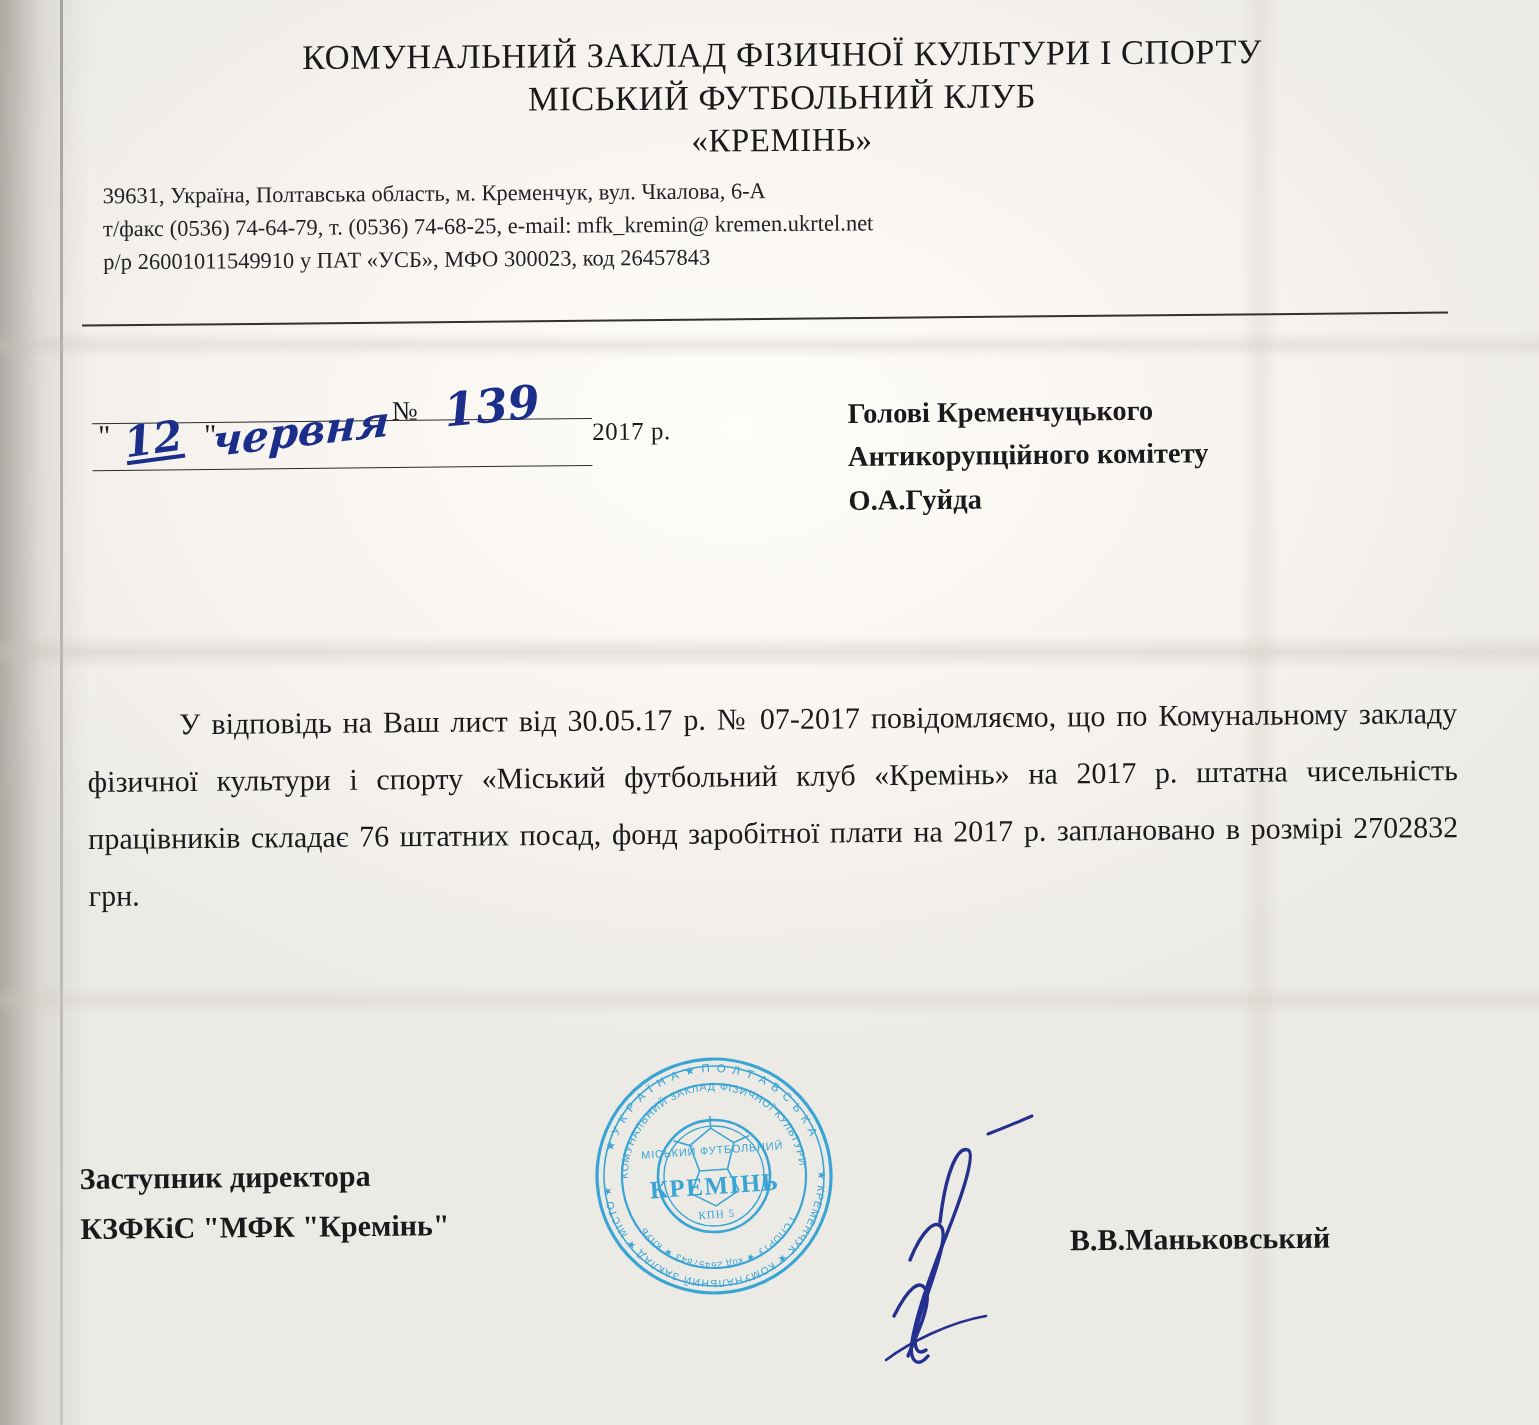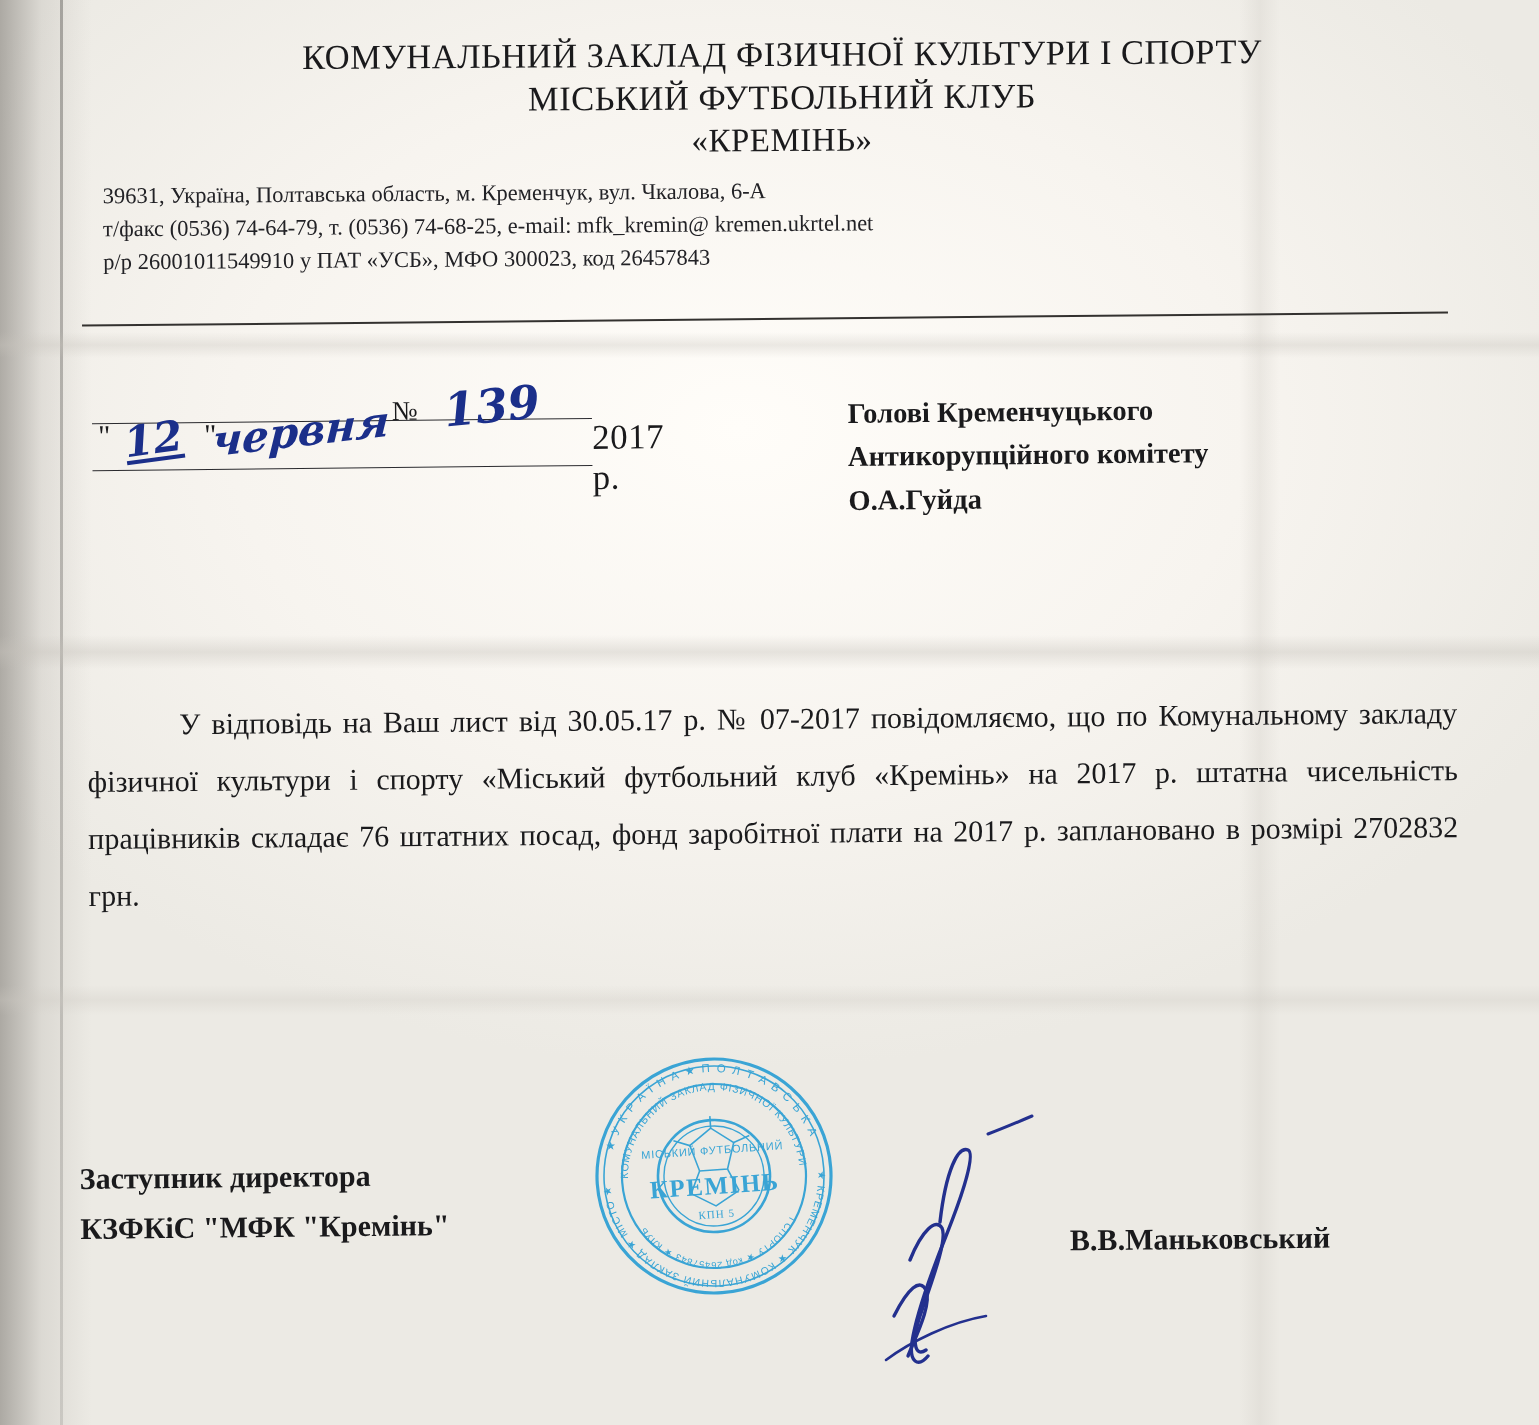--- a/index.html
+++ b/index.html
@@ -127,21 +127,21 @@
     font-size: 30px;
   }
   .dn-no {
     position: absolute;
     left: 300px; top: 4px;
     font-size: 27px;
   }
   .dn-year {
     position: absolute;
     left: 500px; top: 28px;
-    font-size: 35px;
+    font-size: 25px;
     letter-spacing: 0.5px;
   }
   .dn-underline-top {
     position: absolute;
     left: 0; top: 28px;
     width: 500px;
     border-top: 1.6px solid #2a2a2e;
   }
   .dn-underline-bottom {
     position: absolute;

